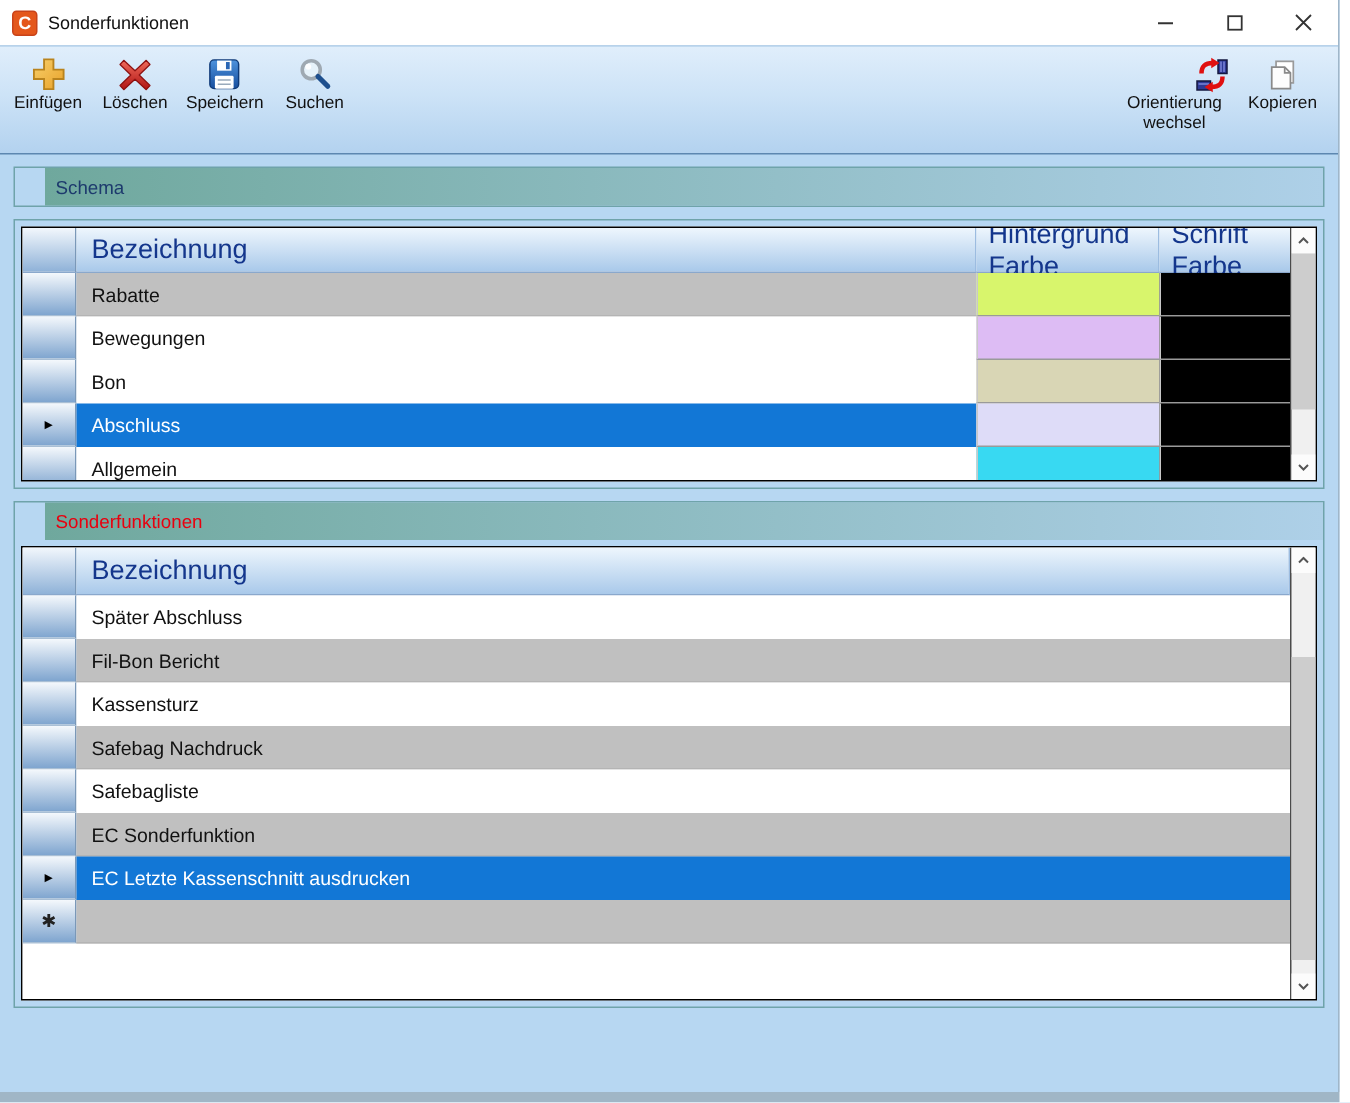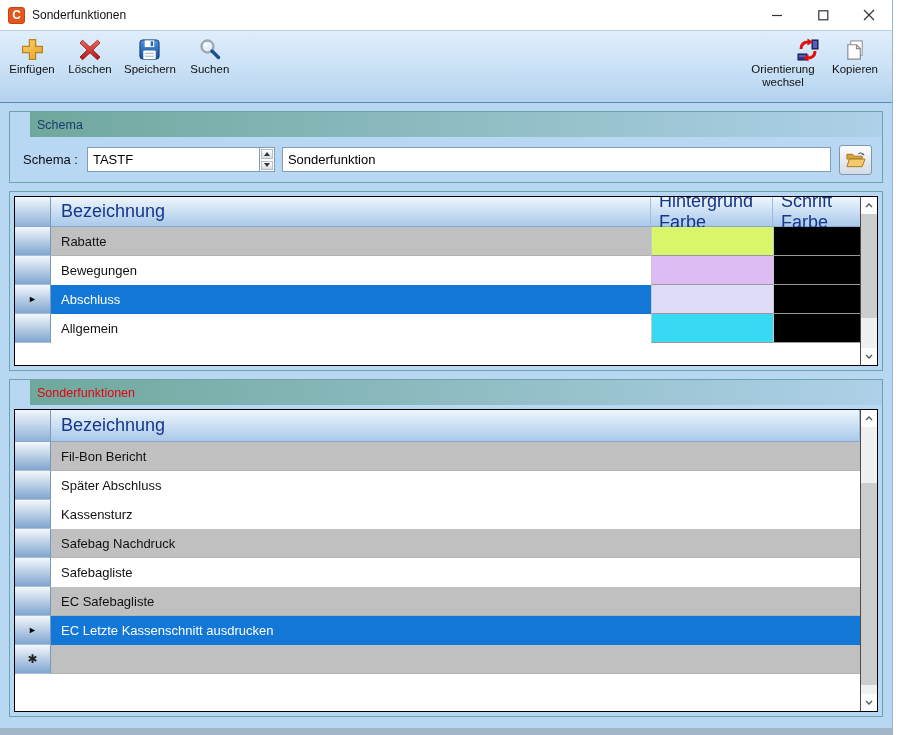--- a/index.html
+++ b/index.html
@@ -189,43 +189,20 @@
         <span class="lbl">Kopieren</span>
       </div>
     </div>
 
     <div class="content">
 
       <div class="group">
         <div class="group-header">
           <span>Schema</span>
         </div>
-        <div class="schema-body">
-          <span class="schema-label">Schema :</span>
-          <div class="spin-wrap">
-            <input class="inp code" type="text" value="TASTF" style="">
-            <div class="spinner">
-              <div class="spin-btn">
-                  <span class="tri-up"></span>
-                </div>
-              <div class="spin-btn">
-                  <span class="tri-down"></span>
-                </div>
-            </div>
-          </div>
-          <input class="inp name" type="text" value="Sonderfunktion" style="">
-          <button class="folder-btn">
-            <svg width="21" height="18" viewBox="0 0 22 18">
-                <path d="M2 3 h6 l2 2 h8 v3 H2 z" fill="#d9a33c" stroke="#a87820"></path>
-                <path d="M4.5 8 h16.5 l-3 8 H2 z" fill="#f2c96d" stroke="#a87820"></path>
-                <path d="M14 2.5 c2.5-1.5 4.5-0.5 5 1" fill="none" stroke="#556" stroke-width="1.1"></path>
-                <path d="M19.8 1.8 l0.4 2.4 -2.3-0.6 z" fill="#556"></path>
-              </svg>
-          </button>
-        </div>
       </div>
 
       <div class="group">
         <div class="grid-pad">
           <div class="grid g1">
             <div class="grid-main">
               <div class="ghead">
                 <div class="corner"></div>
                 <div class="hcell bezc">Bezeichnung</div>
                 <div class="hcell bgc">Hintergrund Farbe</div>
@@ -236,20 +213,26 @@
                 <div class="cell bez">Rabatte</div>
                 <div class="cell swatch bgc" style="background-color: rgb(216, 245, 108);"></div>
                 <div class="cell swatch fgc" style="background-color: rgb(0, 0, 0);"></div>
               </div>
               <div class="grow white">
                 <div class="rowhdr"></div>
                 <div class="cell bez">Bewegungen</div>
                 <div class="cell swatch bgc" style="background-color: rgb(221, 188, 244);"></div>
                 <div class="cell swatch fgc" style="background-color: rgb(0, 0, 0);"></div>
               </div>
+              <div class="grow white">
+                <div class="rowhdr"></div>
+                <div class="cell bez">Bon</div>
+                <div class="cell swatch bgc" style="background-color: rgb(217, 214, 181);"></div>
+                <div class="cell swatch fgc" style="background-color: rgb(0, 0, 0);"></div>
+              </div>
               <div class="grow selected">
                 <div class="rowhdr">
                     <span class="marker">►</span>
                   </div>
                 <div class="cell bez">Abschluss</div>
                 <div class="cell swatch bgc" style="background-color: rgb(222, 220, 248);"></div>
                 <div class="cell swatch fgc" style="background-color: rgb(0, 0, 0);"></div>
               </div>
               <div class="grow white">
                 <div class="rowhdr"></div>
@@ -281,43 +264,43 @@
         <div class="group-header red">
           <span>Sonderfunktionen</span>
         </div>
         <div class="grid-pad">
           <div class="grid g2">
             <div class="grid-main">
               <div class="ghead">
                 <div class="corner"></div>
                 <div class="hcell bezc">Bezeichnung</div>
               </div>
+              <div class="grow white">
+                <div class="rowhdr"></div>
+                <div class="cell bez">Später Abschluss</div>
+              </div>
               <div class="grow silver">
                 <div class="rowhdr"></div>
                 <div class="cell bez">Fil-Bon Bericht</div>
               </div>
               <div class="grow white">
                 <div class="rowhdr"></div>
-                <div class="cell bez">Später Abschluss</div>
-              </div>
-              <div class="grow white">
-                <div class="rowhdr"></div>
                 <div class="cell bez">Kassensturz</div>
               </div>
               <div class="grow silver">
                 <div class="rowhdr"></div>
                 <div class="cell bez">Safebag Nachdruck</div>
               </div>
               <div class="grow white">
                 <div class="rowhdr"></div>
                 <div class="cell bez">Safebagliste</div>
               </div>
               <div class="grow silver">
                 <div class="rowhdr"></div>
-                <div class="cell bez">EC Safebagliste</div>
+                <div class="cell bez">EC Sonderfunktion</div>
               </div>
               <div class="grow selected">
                 <div class="rowhdr">
                     <span class="marker">►</span>
                   </div>
                 <div class="cell bez">EC Letzte Kassenschnitt ausdrucken</div>
               </div>
               <div class="grow silver">
                 <div class="rowhdr">
                     <span class="marker new">✱</span>

